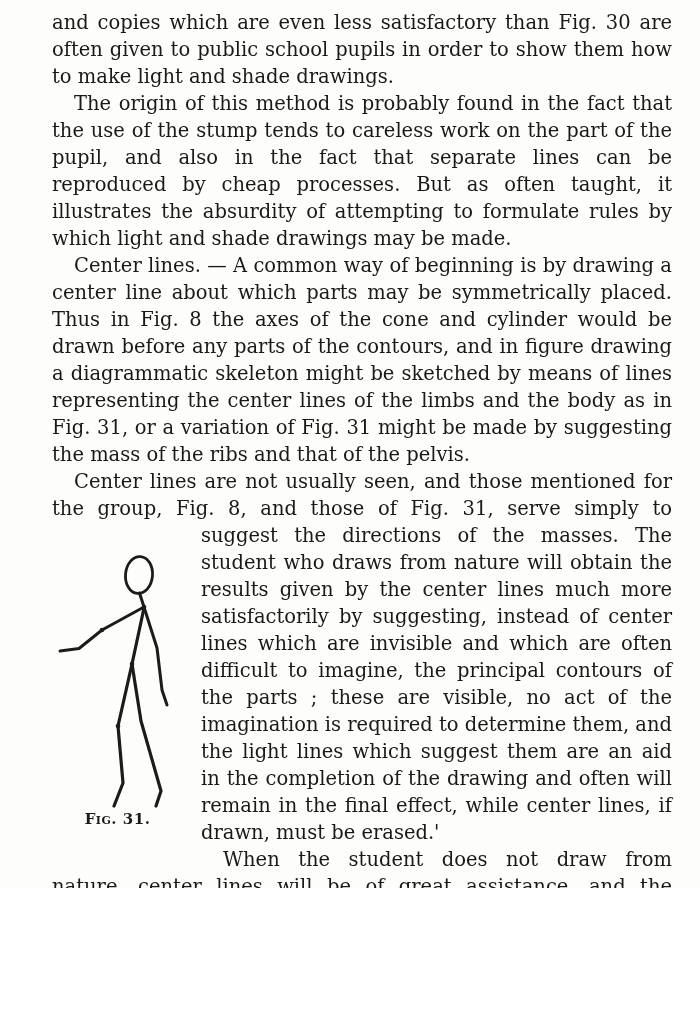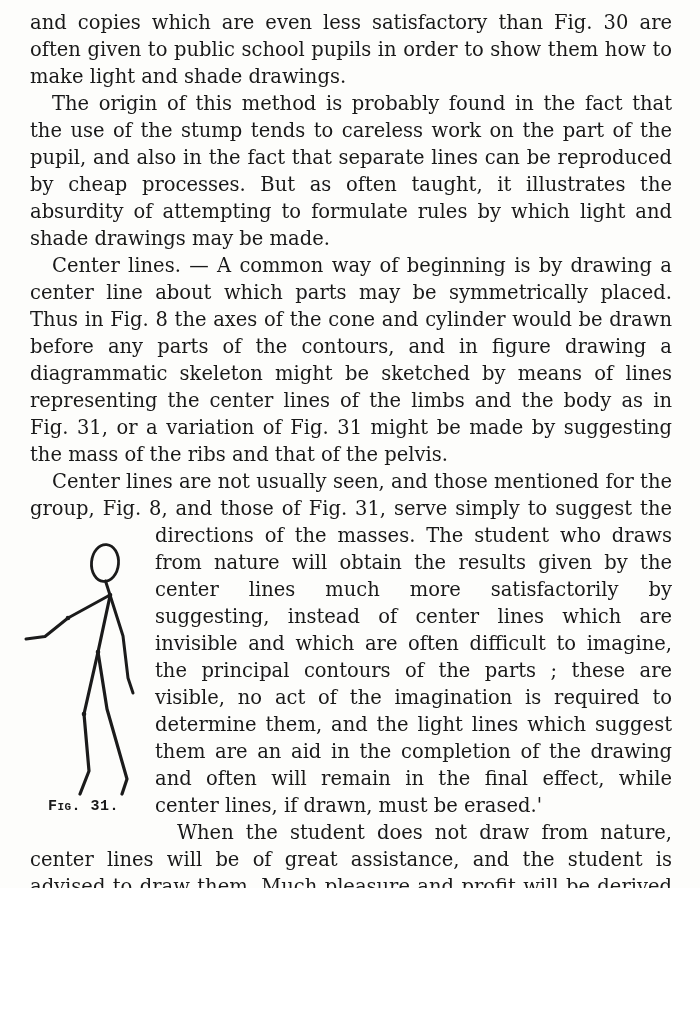--- a/index.html
+++ b/index.html
@@ -5,21 +5,21 @@
   html, body {
     margin: 0;
     padding: 0;
     background: #ffffff;
   }
   .page {
     position: relative;
     width: 700px;
     height: 888px;
     box-sizing: border-box;
-    padding: 9px 28px 0 30px;
+    padding: 9px 28px 0 52px;
     background: #fdfdfb;
     color: #191919;
     font-family: "DejaVu Serif", "Liberation Serif", serif;
     font-size: 19.5px;
     line-height: 27px;
     text-align: justify;
     overflow: hidden;
   }
   .page p {
     margin: 0;
@@ -28,22 +28,21 @@
   .page p.p-first {
     text-indent: 0;
   }
   b.lead {
     font-weight: 400;
   }
   .fig-float {
     float: left;
     width: 117px;
     height: 297px;
-    margin: 4px;
-    font-family: Liberation Mono, monospace;
+    margin: 16px;
   }
   .fig-float svg {
     display: block;
     width: 133px;
     height: 270px;
     margin-left: -17px;
   }
   .fig-caption {
     width: 133px;
     margin-left: -17px;

